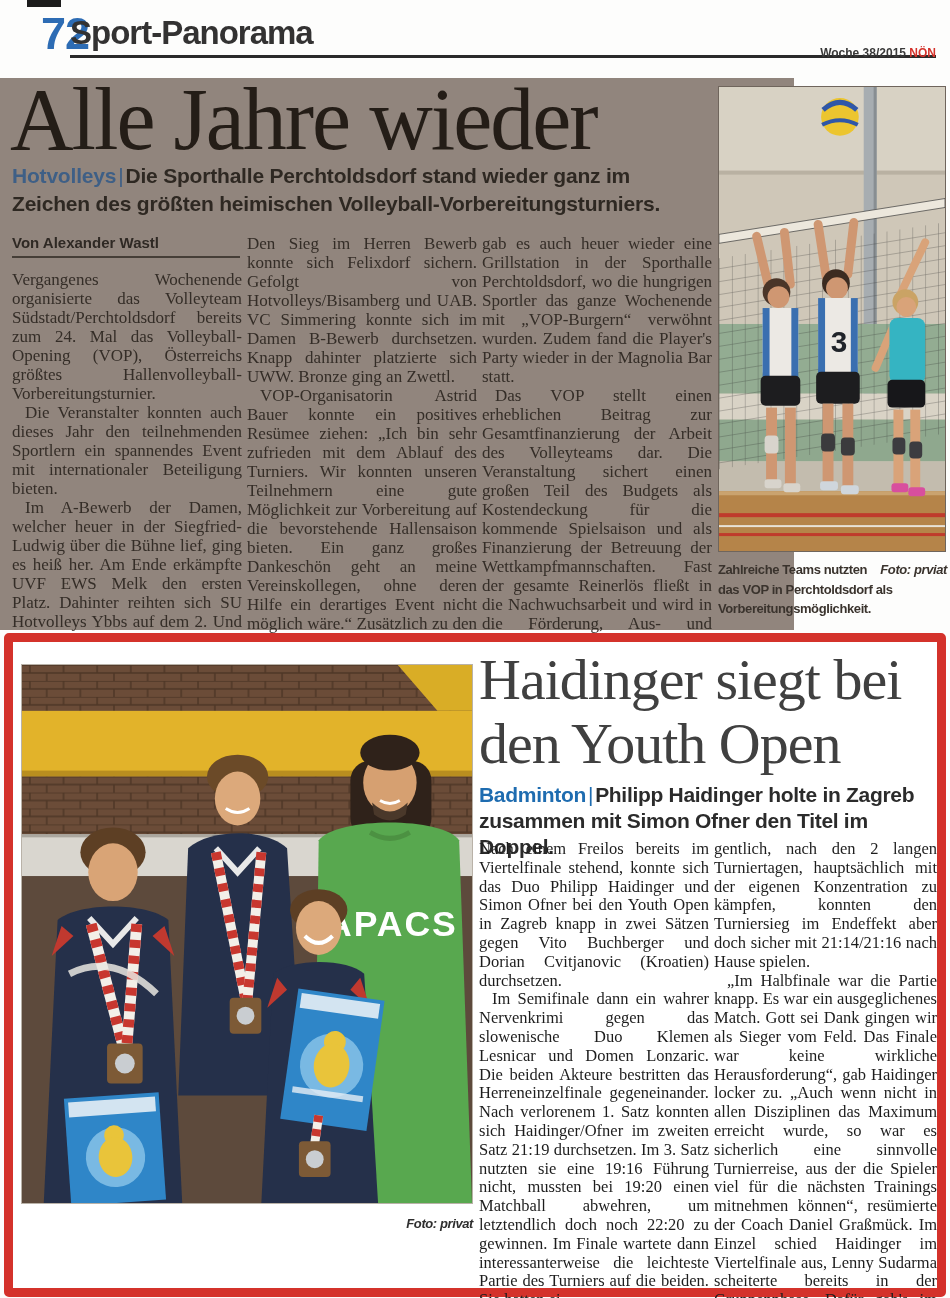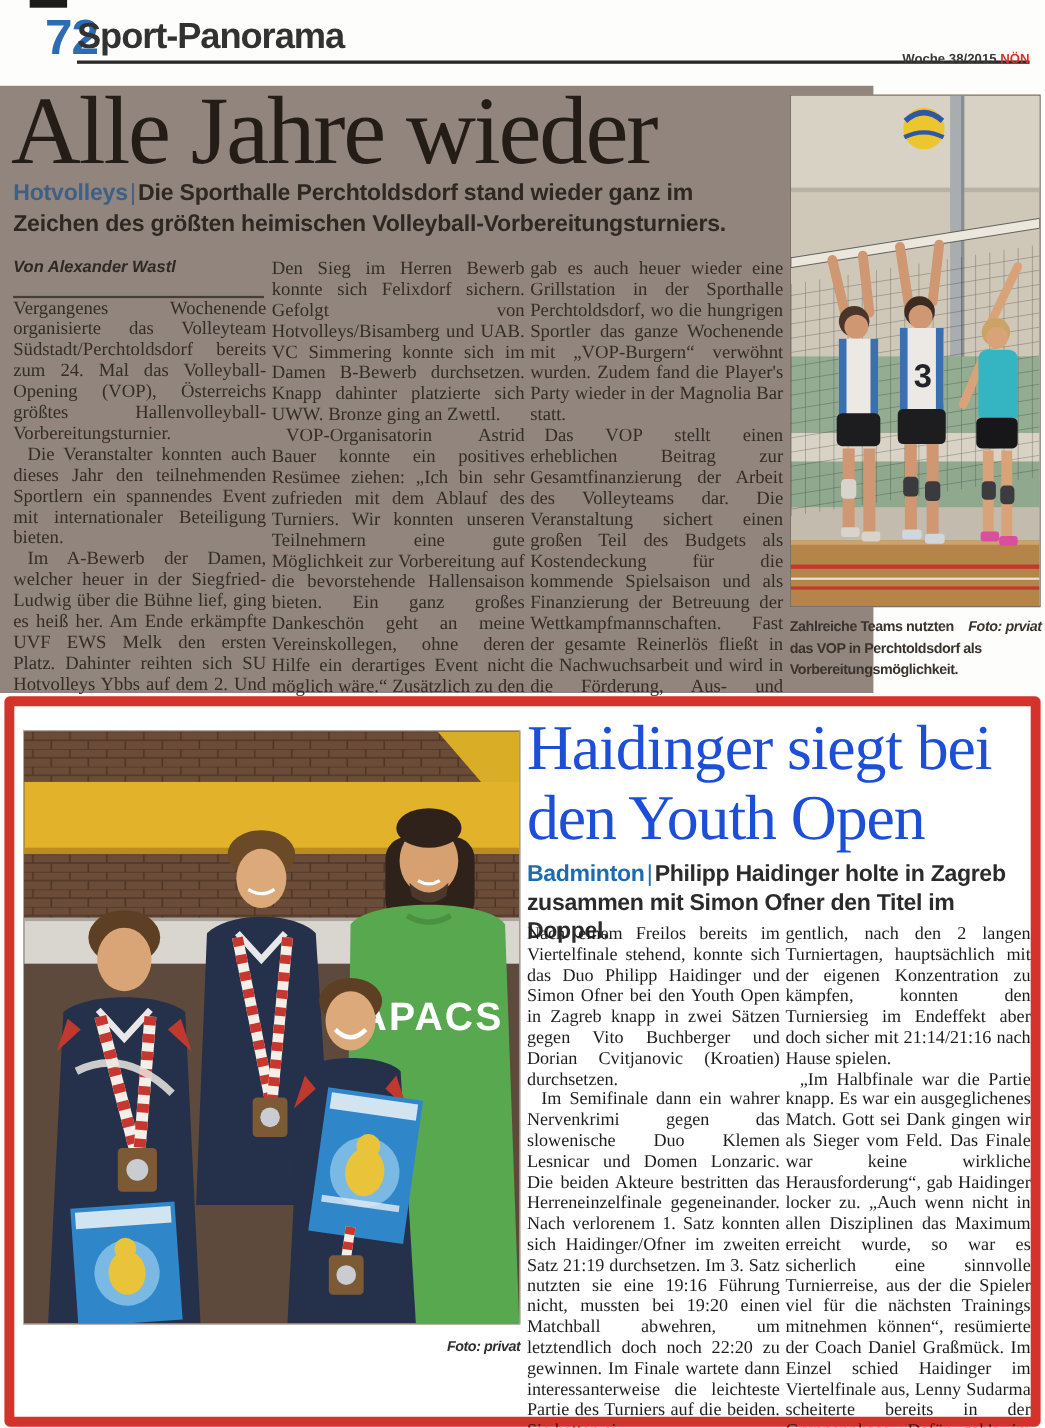--- a/index.html
+++ b/index.html
@@ -13,39 +13,39 @@
   .header-rule{position:absolute;left:70px;top:55px;width:866px;height:3px;background:#2a2a2a;}
   .issue{position:absolute;right:14px;top:30px;font-size:12px;font-weight:700;color:#3a3a3a;margin-top:16px;}
   .issue .brand{color:#d4322b;}
 
   
   .scan-region{position:absolute;left:0;top:78px;width:794px;height:552px;background:#91857d;}
   .headline-1{position:absolute;left:10px;top:0px;width:720px;font-family:"Liberation Serif",serif;font-size:88px;line-height:84px;font-weight:400;color:#241d17;letter-spacing:-2px;white-space:nowrap;}
   .lead-1{position:absolute;left:12px;top:84px;width:700px;font-size:21px;line-height:28px;font-weight:700;color:#2e2822;letter-spacing:-0.2px;}
   .kicker-blue{color:#3e5f86;}
   .sep{color:#3e5f86;font-weight:400;padding:0 2px;}
-  .byline{position:absolute;left:12px;top:156px;width:228px;font-size:15px;font-weight:700;color:#2f2924;padding-bottom:18px;border-bottom:2px solid #453e37;font-style:italic;}
+  .byline{position:absolute;left:12px;top:156px;width:228px;font-size:15px;font-weight:700;color:#2f2924;padding-bottom:5px;border-bottom:2px solid #453e37;}
   .col{position:absolute;font-family:"Liberation Serif",serif;font-size:17px;line-height:19px;color:#342d27;text-align:justify;hyphens:auto;-webkit-hyphens:auto;}
   .col p{margin:0;}
   .col p + p{text-indent:13px;}
   .c1{left:12px;top:192px;width:230px;}
   .c2{left:247px;top:156px;width:230px;}
   .c3{left:482px;top:156px;width:230px;}
 
   .photo1{position:absolute;left:718px;top:8px;width:228px;height:466px;border:1px solid #6f655c;box-sizing:border-box;background:#cfc7b8;}
   .photo1 svg{display:block;width:100%;height:100%;}
   .caption1{position:absolute;left:718px;top:482px;width:229px;font-size:13px;line-height:19.5px;font-weight:700;letter-spacing:-0.4px;color:#3a332d;}
   .credit{float:right;font-style:italic;}
 
   
   .red-box{position:absolute;left:4px;top:633px;width:924px;height:646px;border:9px solid #d4322b;border-radius:5px;background:#ffffff;}
   .photo2{position:absolute;left:8px;top:22px;width:452px;height:540px;border:1px solid #b9b2a8;box-sizing:border-box;background:#6b4c38;}
   .photo2 svg{display:block;width:100%;height:100%;}
   .caption2{position:absolute;left:8px;top:572px;width:452px;font-size:13px;line-height:19px;font-weight:700;letter-spacing:-0.4px;color:#2e2e2e;}
-  .headline-2{position:absolute;left:466px;top:6px;width:462px;font-family:"Liberation Serif",serif;font-size:58px;line-height:64px;font-weight:400;color:#1d4ed8;letter-spacing:-1px;}
+  .headline-2{position:absolute;left:466px;top:6px;width:462px;font-family:"Liberation Serif",serif;font-size:58px;line-height:64px;font-weight:400;color:#404040;letter-spacing:-1px;}
   .lead-2{position:absolute;left:466px;top:140px;width:460px;font-size:21px;line-height:26px;font-weight:700;color:#2b2b2b;letter-spacing:-0.3px;}
   .kicker-blue2{color:#1e6cb0;}
   .sep2{color:#1e6cb0;font-weight:400;padding:0 2px;}
   .colw{position:absolute;font-family:"Liberation Serif",serif;font-size:16.5px;line-height:18.8px;color:#1d1d1d;text-align:justify;hyphens:auto;-webkit-hyphens:auto;}
   .colw p{margin:0;}
   .colw p + p{text-indent:13px;}
   .a1{left:466px;top:198px;width:230px;}
   .a2{left:701px;top:198px;width:223px;}
 </style>
 </head>

